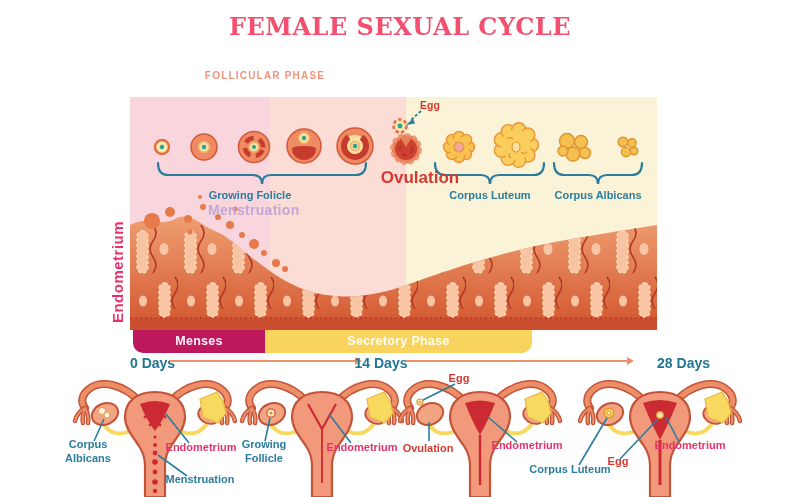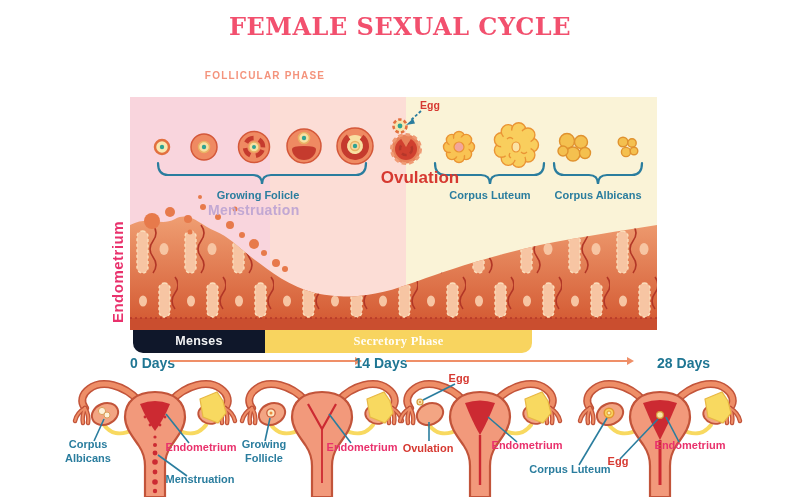--- a/index.html
+++ b/index.html
@@ -14,31 +14,31 @@
   .phase-hdr.lut{left:519px;color:#f6cf55;}
   .panel{position:absolute;left:130px;top:97px;width:527px;height:258px;}
   .panel svg{position:absolute;left:0;top:0;}
   .lbl{position:absolute;font-weight:bold;transform:translateX(-50%);white-space:nowrap;}
   .sm{font-size:11px;}
   .teal{color:#2a7d9e;}
   .red{color:#d63931;}
   .pink{color:#e9316c;}
   .lav{color:#c2a8d3;}
   .egg-top{left:300px;top:2px;font-size:10.5px;}
-  .gf{left:128px;top:92px;}
+  .gf{left:120px;top:92px;}
   .ovu{left:290px;top:71px;font-size:17px;}
   .cl{left:360px;top:92px;}
   .ca{left:468px;top:92px;}
   .mens{left:78px;top:105px;transform:none;font-size:14px;letter-spacing:.3px;}
   .bars{position:absolute;left:3px;top:233px;width:524px;height:23px;display:flex;}
   .bar{height:23px;line-height:23px;text-align:center;color:rgba(255,255,255,.95);
        font-weight:bold;font-size:12.5px;letter-spacing:.3px;}
-  .bar.menses{width:132px;background:#0f172a;border-radius:0 0 0 10px;}
+  .bar.menses{width:132px;background:#be185d;border-radius:0 0 0 10px;}
   .bar.prolif{width:125px;background:#f6a584;}
-  .bar.secr{width:267px;background:#f8d45f;border-radius:0 0 10px 0;font-family:Liberation Serif, serif;}
+  .bar.secr{width:267px;background:#f8d45f;border-radius:0 0 10px 0;}
   .endo-axis{position:absolute;left:117px;top:272px;transform:translate(-50%,-50%) rotate(-90deg);
              color:#e9316c;font-weight:bold;font-size:15px;letter-spacing:.5px;white-space:nowrap;}
   .day{position:absolute;top:355px;color:#1f7693;font-weight:bold;font-size:14px;white-space:nowrap;text-align:right;}
   .day.d0{left:130px;}
   .day.d14{left:381px;transform:translateX(-50%);}
   .day.d28{left:674px;transform:translateX(-100%);margin-left:36px;}
   .tl-arrow{position:absolute;top:360px;height:2px;background:#ef8f68;}
   .tl-arrow::after{content:'';position:absolute;right:-6px;top:-3px;width:0;height:0;
        border-left:7px solid #ef8f68;border-top:4px solid transparent;border-bottom:4px solid transparent;}
   .tl-arrow.a1{left:170px;width:186px;}

